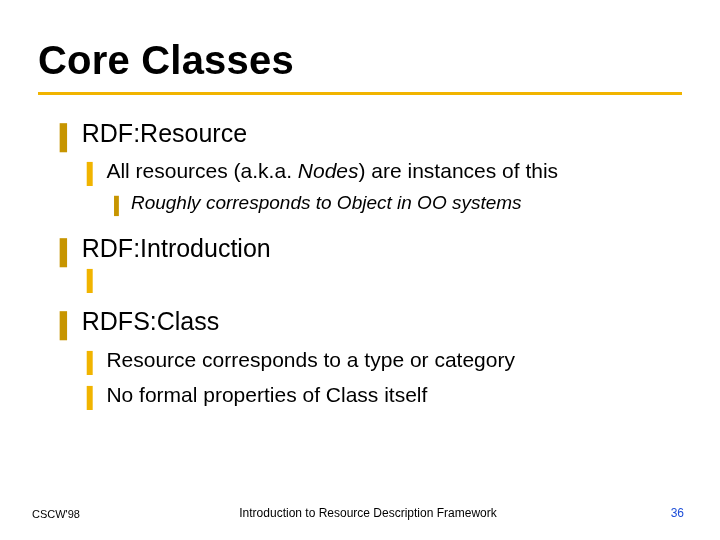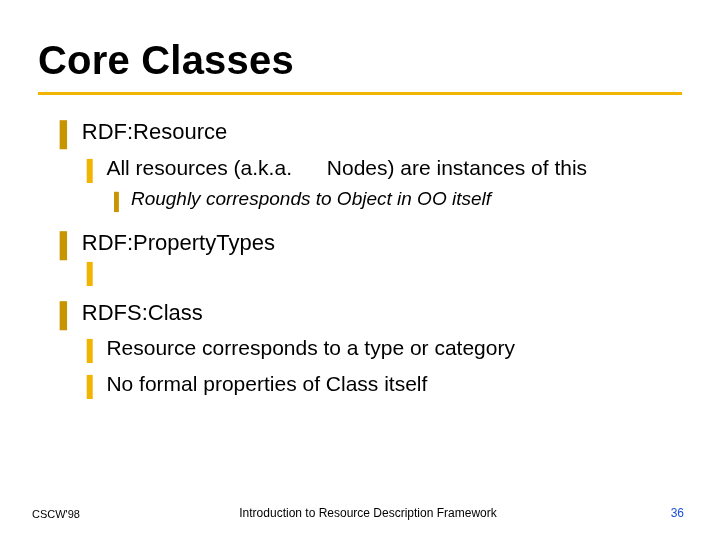--- a/index.html
+++ b/index.html
@@ -51,21 +51,21 @@
   }
   .lvl1 .bul {
     color: #c79500; 
     font-size: 20px;
     line-height: 1;
     margin-right: 10px;
     transform: scaleY(1.4);
     font-weight: bold;
   }
   .lvl1 .txt {
-    font-size: 22px;
+    font-size: 25px;
     line-height: 1.25;
     text-align: right;
   }
   .lvl2 {
     display: flex;
     align-items: baseline;
     margin-left: 28px;
     margin-top: 8px;
   }
   .lvl2 .bul {
@@ -93,21 +93,21 @@
     margin-right: 9px;
     transform: scaleY(1.5);
     font-weight: bold;
   }
   .lvl3 .txt {
     font-size: 19px;
     font-style: italic;
     line-height: 1.3;
   }
   .italic {
-    margin-left: 29px;
+    font-style: italic;
   }
   .footer-left {
     position: absolute;
     left: 32px;
     bottom: 20px;
     font-size: 11px;
     color: #000;
   }
   .footer-center {
     position: absolute;
@@ -141,26 +141,26 @@
       <span class="txt">RDF:Resource</span>
     </div>
     <div class="lvl2">
       <span class="bul">❚</span>
       <span class="txt">
         <span>All resources (a.k.a. </span><span class="italic">Nodes</span><span>) are instances of this</span>
       </span>
     </div>
     <div class="lvl3">
       <span class="bul">❚</span>
-      <span class="txt">Roughly corresponds to Object in OO itself</span>
+      <span class="txt">Roughly corresponds to Object in OO systems</span>
     </div>
 
     <div class="lvl1">
       <span class="bul">❚</span>
-      <span class="txt">RDF:PropertyTypes</span>
+      <span class="txt">RDF:Introduction</span>
     </div>
     <div class="lvl2">
       <span class="bul">❚</span>
     </div>
 
     <div class="lvl1">
       <span class="bul">❚</span>
       <span class="txt">RDFS:Class</span>
     </div>
     <div class="lvl2">

